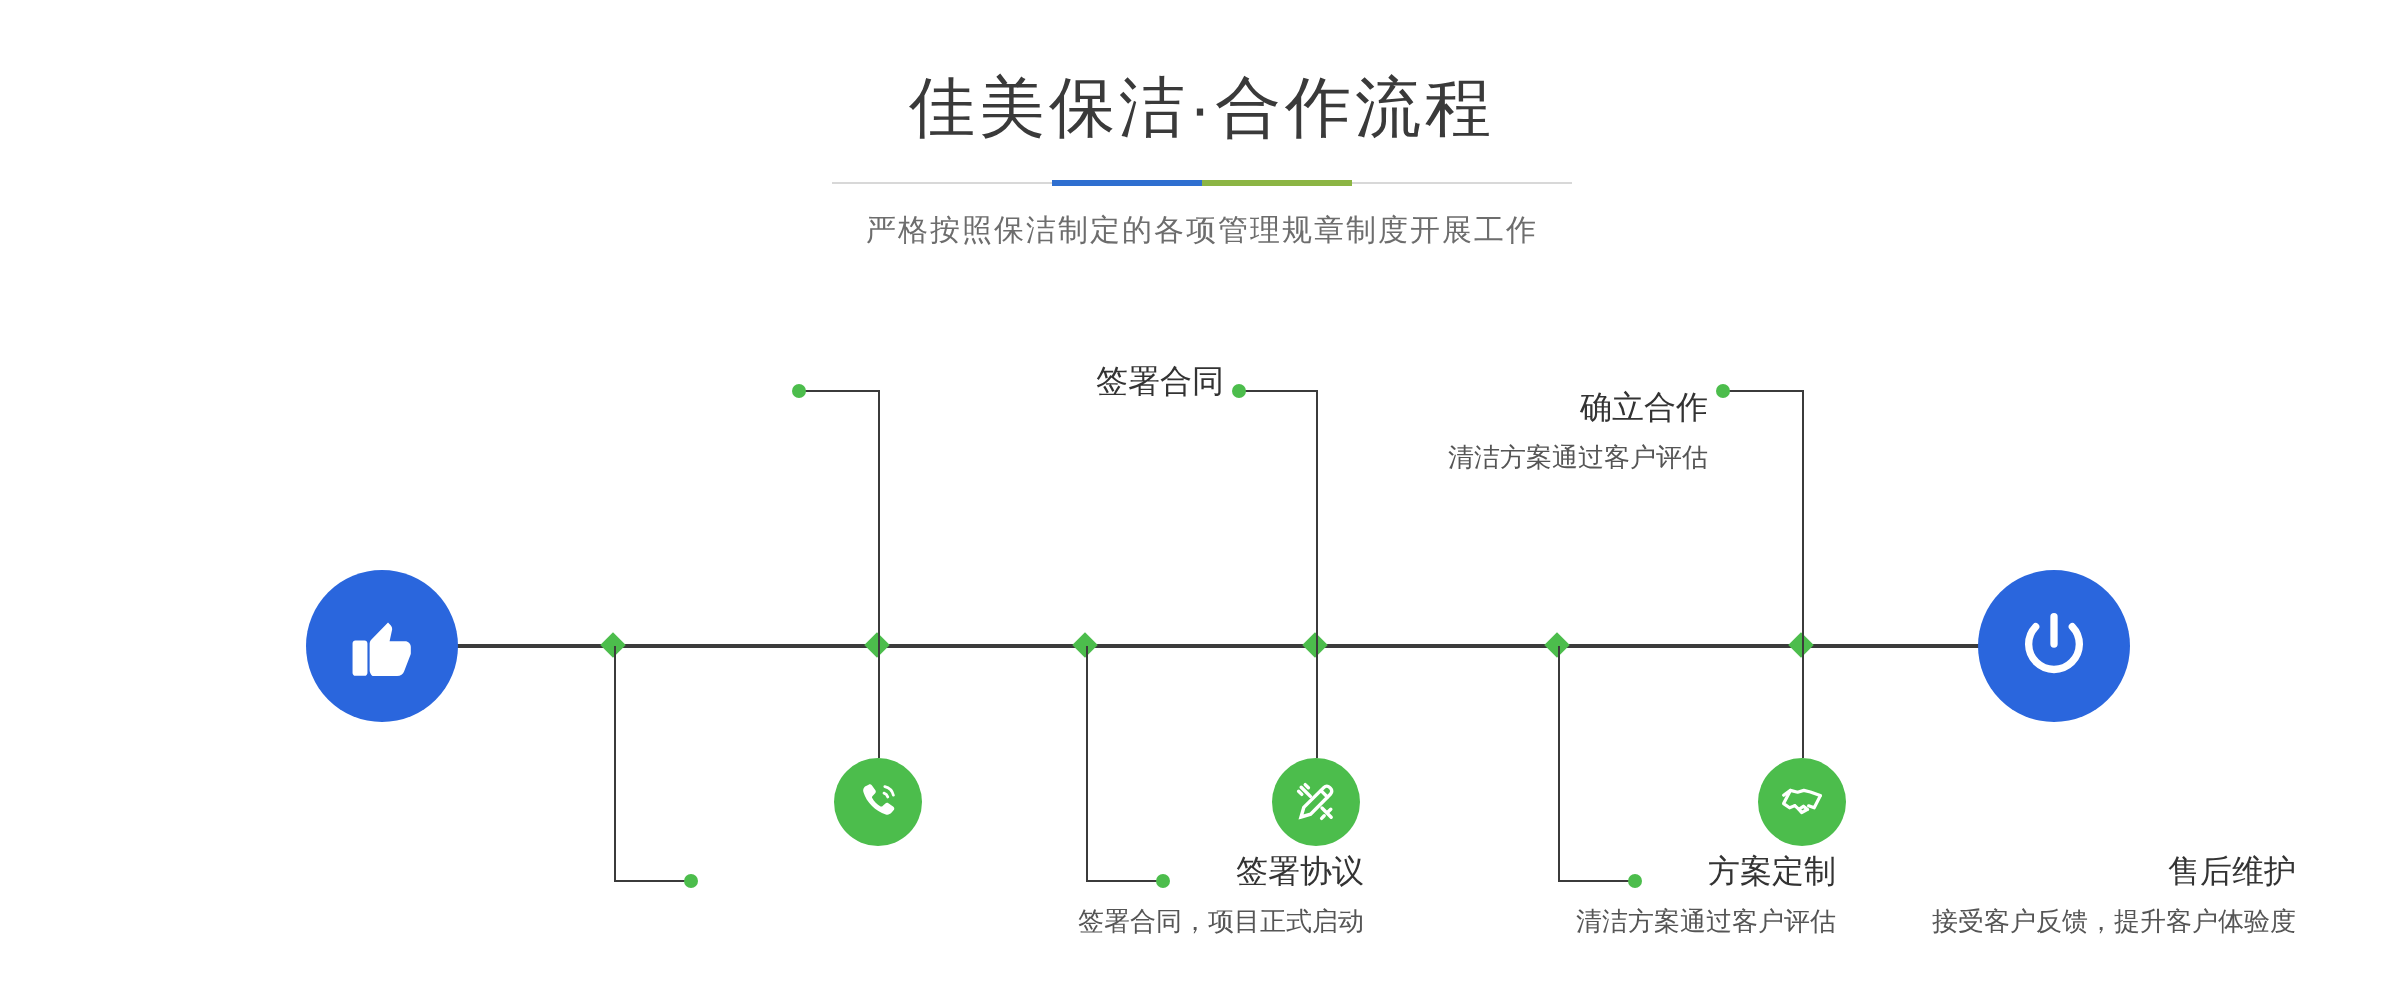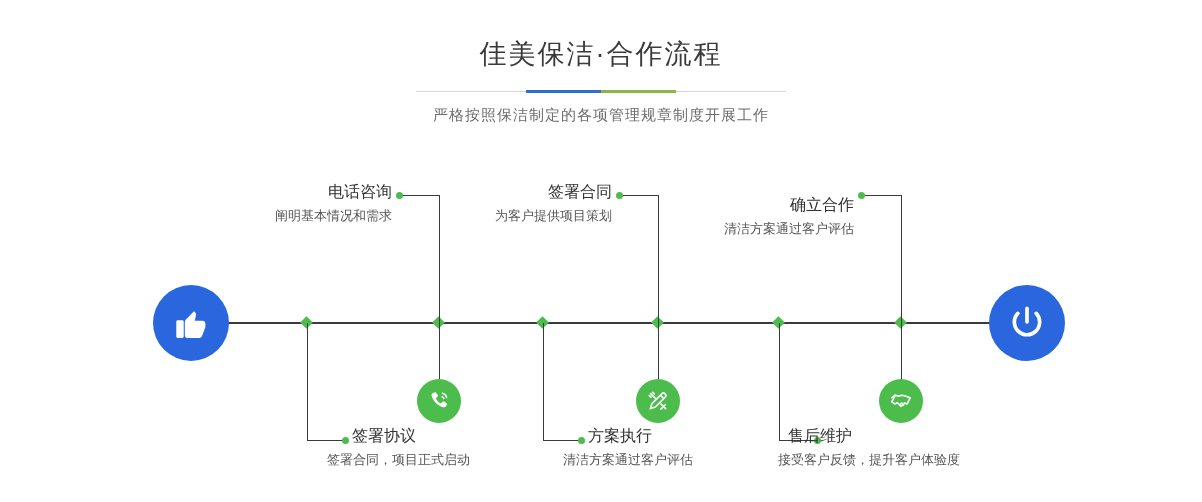--- a/index.html
+++ b/index.html
@@ -21,21 +21,21 @@
 
   
   .header {
     position: absolute;
     top: 32px;
     left: 0;
     width: 1202px;
     text-align: center;
   }
   .title {
-    font-size: 27px;
+    font-size: 33px;
     color: #3a3a3a;
     letter-spacing: 2px;
     font-weight: normal;
     line-height: 44px;
     margin: 0;
   }
   .rule-wrap {
     position: relative;
     width: 370px;
     height: 3px;
@@ -147,21 +147,21 @@
     color: #333333;
     line-height: 22px;
   }
   .label .lbl-desc {
     font-size: 13px;
     color: #555555;
     line-height: 20px;
     margin-top: 3px;
   }
   .label.right-align { text-align: right; }
-  .label.left-align { text-align: left; font-family: Liberation Mono, monospace; }
+  .label.left-align { text-align: right; }
 </style>
 </head>
 <body>
 
 <div class="page">
 
   <div class="header">
     <div class="title">佳美保洁·合作流程</div>
     <div class="rule-wrap">
       <div class="rule-line"></div>
@@ -198,24 +198,20 @@
           <path d="M7.3 3.4c.5-.4 1.2-.3 1.6.2l1.8 2.5c.3.5.3 1.1-.1 1.5L9.3 9c-.3.3-.4.7-.2 1 .9 1.8 2.4 3.3 4.2 4.2.4.2.8.1 1-.2l1.4-1.3c.4-.4 1-.4 1.5-.1l2.5 1.8c.5.4.6 1.1.2 1.6l-1.2 1.4c-.7.8-1.8 1.1-2.8.8-2.6-.8-5-2.2-6.9-4.2C6.9 12 5.5 9.6 4.7 7c-.3-1 0-2.1.8-2.8z"></path>
           <path d="M15.4 4.3c2.1.5 3.8 2.2 4.3 4.3" stroke="#ffffff" stroke-width="1.4" fill="none" stroke-linecap="round"></path>
           <path d="M15 7.6c.9.3 1.6 1 1.9 1.9" stroke="#ffffff" stroke-width="1.4" fill="none" stroke-linecap="round"></path>
         </svg>
       </span>
     </div>
     <div class="diamond" style="left:434px; top:168px;"></div>
     <div class="connector v-line" style="left:439px; top:45px; height:184px;"></div>
     <div class="connector h-line" style="left:400px; top:45px; width:39px;"></div>
     <div class="dot" style="left:396px; top:42px;"></div>
-    <div class="label right-align" style="left:120px; top:31px; width:272px;">
-      <div class="lbl-title">电话咨询</div>
-      <div class="lbl-desc">阐明基本情况和需求</div>
-    </div>
 
     <div class="diamond" style="left:302px; top:168px;"></div>
     <div class="connector v-line" style="left:307px; top:173px; height:117px;"></div>
     <div class="connector h-line" style="left:307px; top:290px; width:38px;"></div>
     <div class="dot" style="left:342px; top:287px;"></div>
     <div class="label left-align" style="left:352px; top:276px; width:330px;">
       <div class="lbl-title">签署协议</div>
       <div class="lbl-desc" style="margin-left:-25px;">签署合同，项目正式启动</div>
     </div>
 
@@ -228,29 +224,28 @@
           <path d="M15 15l4.6 4.6M19.4 15.6l-1.3 1.3M16.1 18.9l-1.3 1.3"></path>
         </svg>
       </span>
     </div>
     <div class="diamond" style="left:653px; top:168px;"></div>
     <div class="connector v-line" style="left:658px; top:45px; height:184px;"></div>
     <div class="connector h-line" style="left:620px; top:45px; width:38px;"></div>
     <div class="dot" style="left:616px; top:42px;"></div>
     <div class="label right-align" style="left:340px; top:31px; width:272px;">
       <div class="lbl-title">签署合同</div>
-      <div class="lbl-desc">为客户提供项目策划</div>
     </div>
 
     <div class="diamond" style="left:538px; top:168px;"></div>
     <div class="connector v-line" style="left:543px; top:173px; height:117px;"></div>
     <div class="connector h-line" style="left:543px; top:290px; width:38px;"></div>
     <div class="dot" style="left:578px; top:287px;"></div>
     <div class="label left-align" style="left:588px; top:276px; width:330px;">
-      <div class="lbl-title">方案执行</div>
+      <div class="lbl-title">方案定制</div>
       <div class="lbl-desc" style="margin-left:-25px;">清洁方案通过客户评估</div>
     </div>
 
     <div class="node" style="left:879px; top:229px;">
       <span>
         <svg width="24" height="24" viewBox="0 0 24 24" fill="none" stroke="#ffffff" stroke-width="1.6" stroke-linejoin="round" stroke-linecap="round">
           <path d="M2.8 8.6l3.4-2.4 3.6.9 3.1-.9 3.3.8 4.9 1.8"></path>
           <path d="M6.2 6.2l-3.4 6.6 3 2.1 2.6-1.1"></path>
           <path d="M21.2 8.8l-3.1 6.1-2.8-1"></path>
           <path d="M8.4 13.8l2.1 1.9 2.2-1.6 2.1 1.7"></path>

